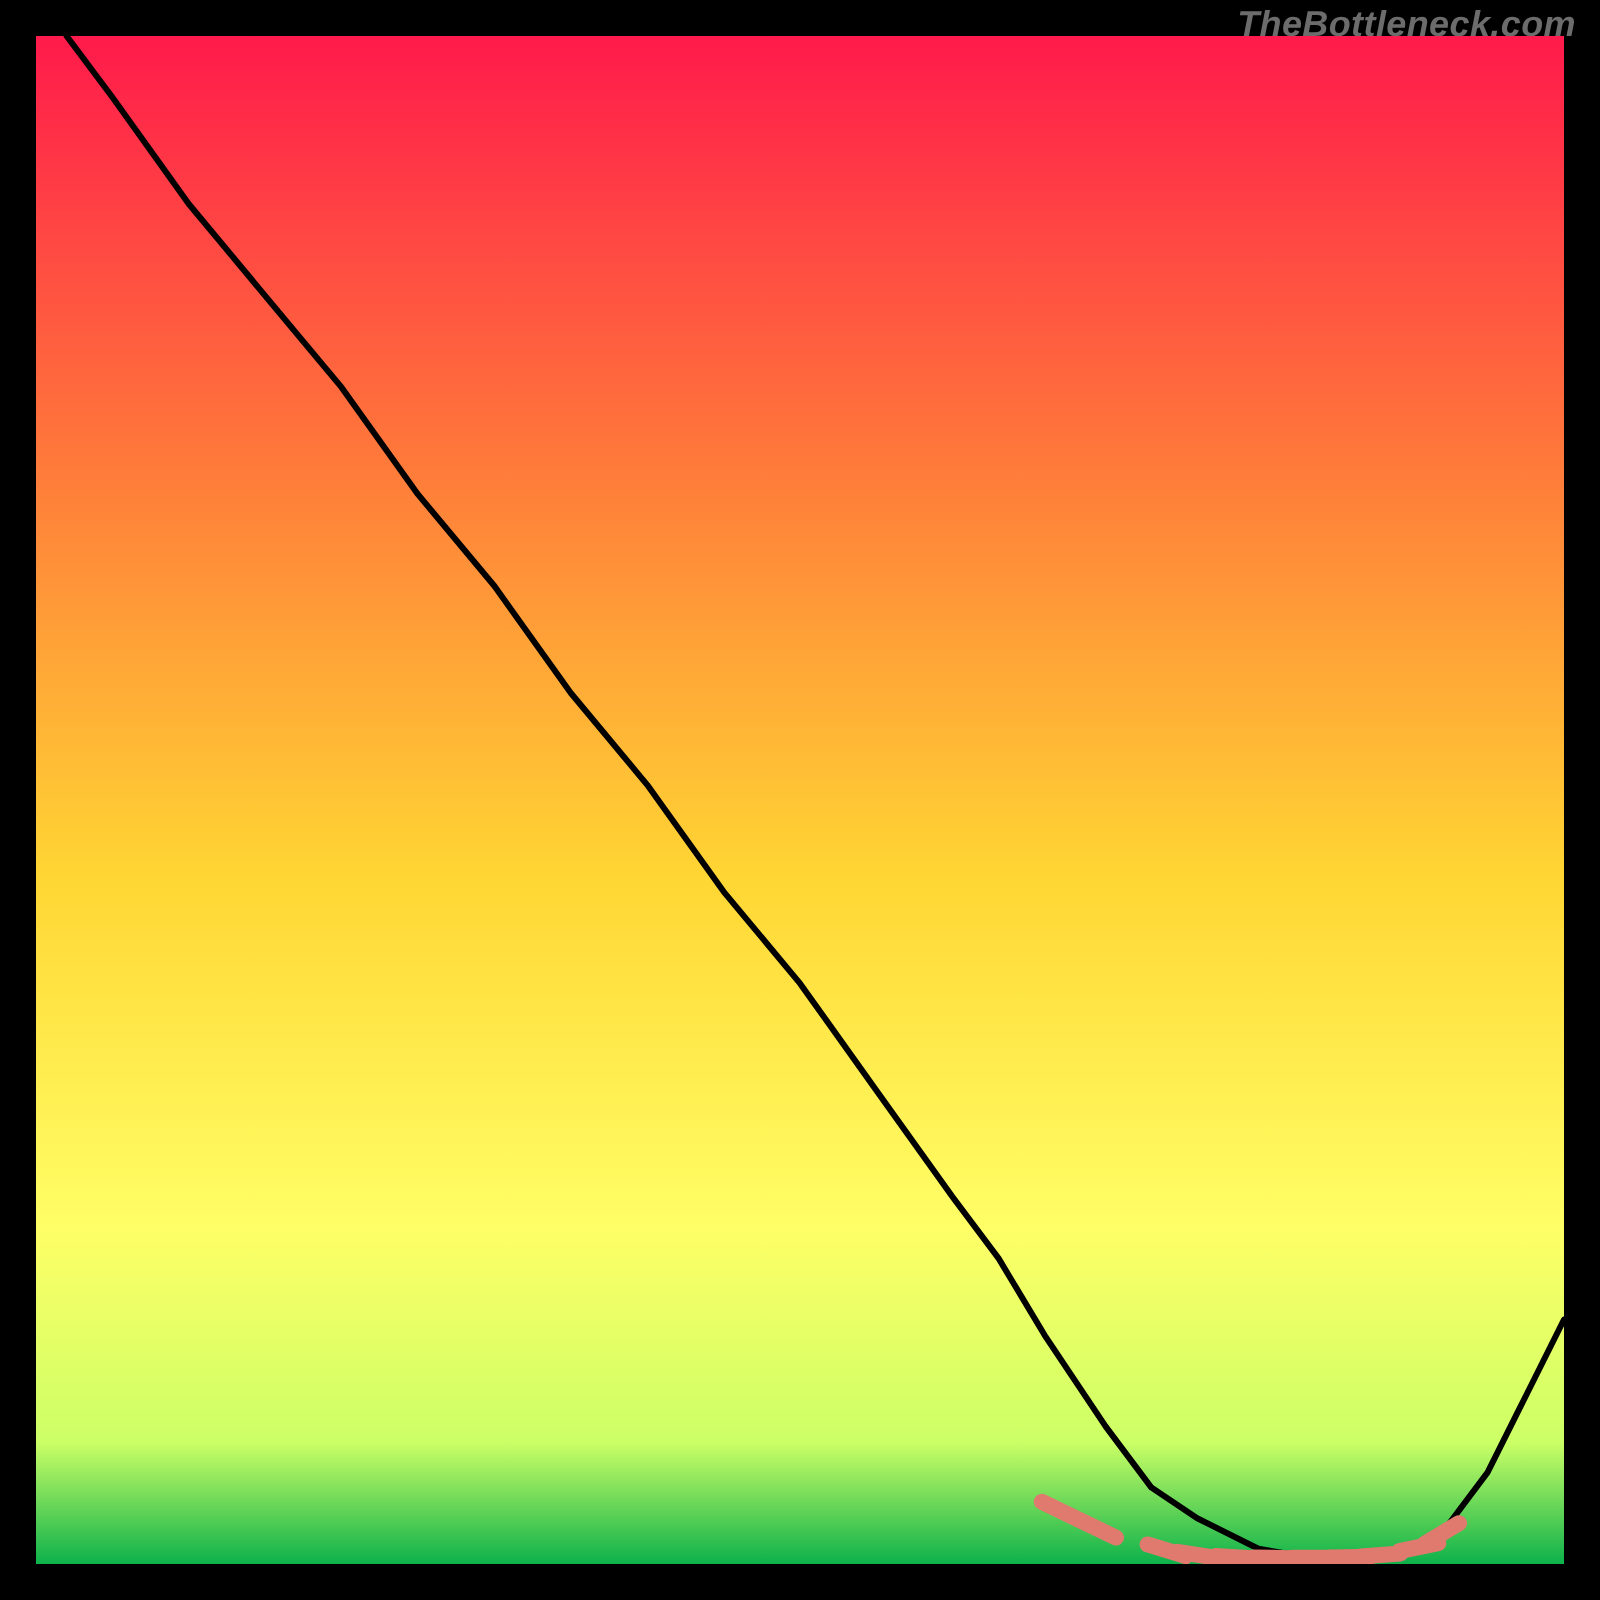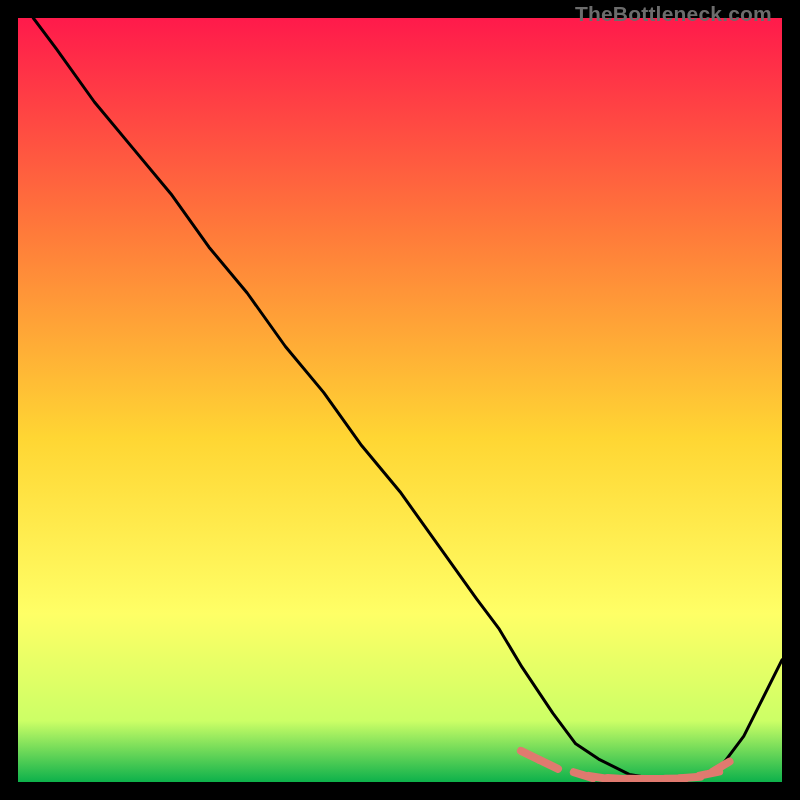--- a/index.html
+++ b/index.html
@@ -21,26 +21,27 @@
   .plot-area {
     position: absolute;
     left: 0;
     top: 0;
     width: 764px;
     height: 764px;
   }
   .watermark {
     position: absolute;
     top: 2px;
-    right: 28px;
+    right: 12px;
     font-family: Arial, Helvetica, sans-serif;
-    font-size: 21px;
+    font-size: 18px;
     font-weight: 600;
     color: #6c6c6c;
     letter-spacing: 0.2px;
+    font-style: italic;
   }
 </style>
 </head>
 <body>
 
 <div class="frame">
   <svg class="plot-area" viewBox="0 0 764 764" preserveAspectRatio="none">
     <defs>
       <linearGradient id="bg-grad" x1="0" y1="0" x2="0" y2="1">
         <stop id="g0" offset="0%" stop-color="#ff1a4b"></stop>

